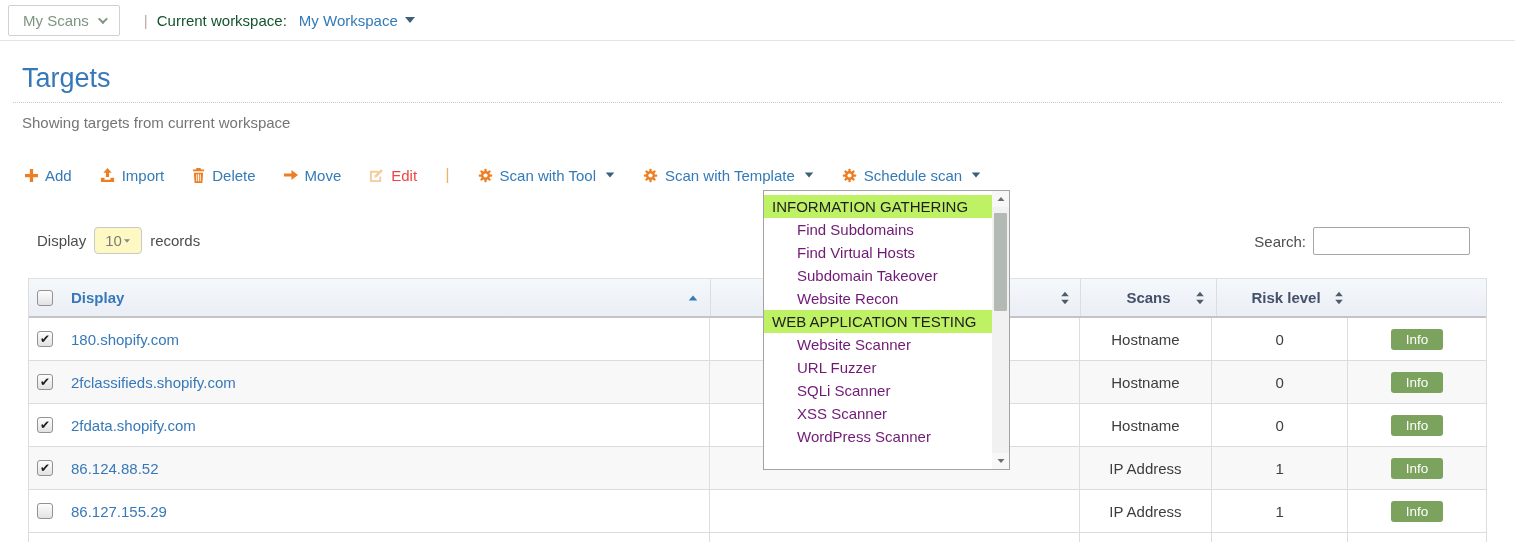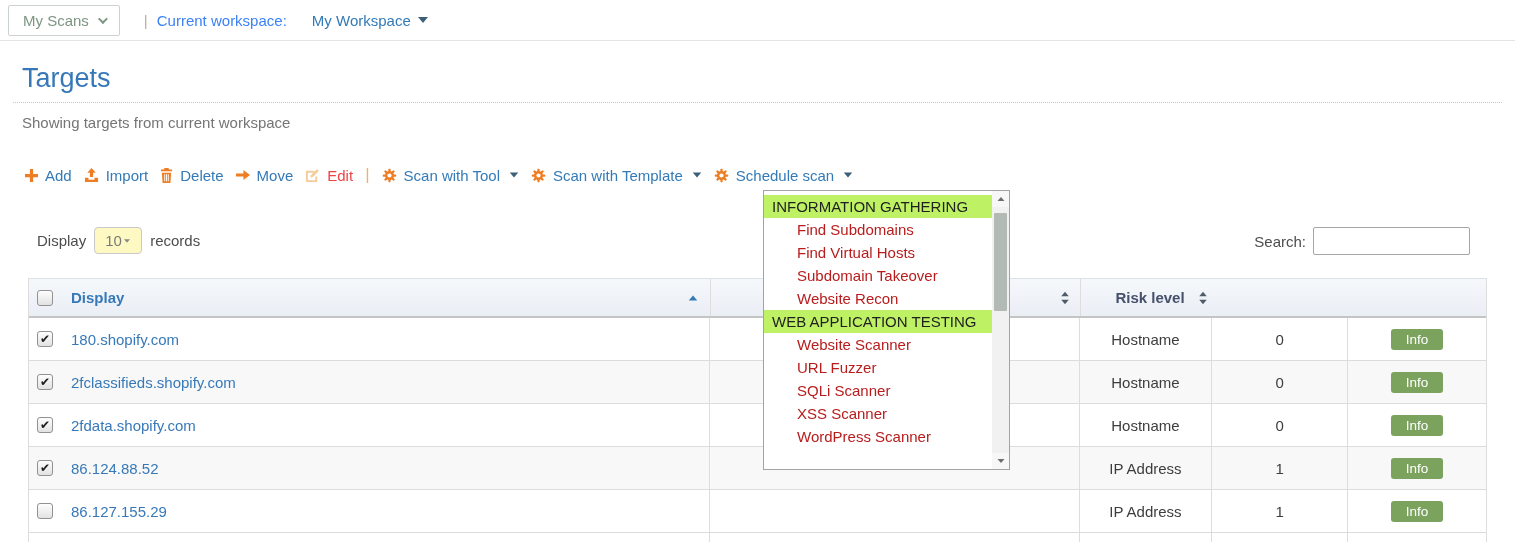--- a/index.html
+++ b/index.html
@@ -4,34 +4,34 @@
 <style>
   * { margin:0; padding:0; box-sizing:border-box; }
   body { background:#fff; font-family:"Liberation Sans", sans-serif; }
   .screen { position:relative; width:1515px; height:542px; background:#fff; overflow:hidden; font-size:15px; color:#444; }
 
   
   .topbar { position:absolute; top:0; left:0; width:100%; height:41px; border-bottom:1px solid #e4e4e4; display:flex; align-items:center; }
   .myscans-btn { margin-left:8px; height:31px; padding:0 14px; background:#fff; border:1px solid #ccd3cc; border-radius:2px; display:flex; align-items:center; gap:9px; color:#7e9582; font-size:15px; font-family:inherit; cursor:pointer; }
   .chev { width:7px; height:7px; border-right:2px solid #7e9582; border-bottom:2px solid #7e9582; transform:rotate(45deg) translateY(-2px); display:inline-block; }
   .topbar-sep { margin-left:24px; color:#b5ae9f; }
-  .ws-label { margin-left:9px; color:#3b82f6; }
-  .ws-value { margin-left:25px; color:#337ab7; text-decoration:none; display:flex; align-items:center; gap:7px; cursor:pointer; }
+  .ws-label { margin-left:9px; color:#14532d; }
+  .ws-value { margin-left:12px; color:#337ab7; text-decoration:none; display:flex; align-items:center; gap:7px; cursor:pointer; }
 
   .tri-down { width:0; height:0; border-left:5px solid transparent; border-right:5px solid transparent; border-top:6px solid currentColor; display:inline-block; }
   .tri-up   { width:0; height:0; border-left:5px solid transparent; border-right:5px solid transparent; border-bottom:6px solid currentColor; display:inline-block; }
   .caret-blue { color:#3c6079; }
 
   
   .page-title { position:absolute; top:63px; left:22px; font-size:27px; font-weight:400; color:#3779b8; }
   .title-rule { position:absolute; top:102px; left:13px; right:13px; border-bottom:1px dotted #c9c9c9; }
   .subtitle { position:absolute; top:114px; left:22px; color:#757575; }
 
   
-  .toolbar { position:absolute; top:165px; left:25px; display:flex; align-items:center; gap:12px; }
+  .toolbar { position:absolute; top:165px; left:25px; display:flex; align-items:center; gap:28px; }
   .tb-btn { display:flex; align-items:center; gap:7px; color:#337ab7; text-decoration:none; cursor:pointer; }
   .tb-btn.disabled { color:#ef4444; cursor:default;text-align:right; }
   .tb-sep { color:#eab56a; font-size:17px; }
   .tb-caret { color:#3c6079; margin-left:2px; transform:scale(.85); }
   .icon svg { display:block; }
 
   
   .display-group { position:absolute; top:227px; left:37px; display:flex; align-items:center; gap:8px; color:#4d4d4d; }
   .page-size { width:48px; height:27px; border:1px solid #c9c9c9; border-radius:4px; display:flex; align-items:center; justify-content:space-between; padding:0 9px 0 10px; color:#7a7a7a; cursor:pointer; background:#fef9c3; }
   .page-size .tri-down { transform:scale(.6); color:#8a8a8a; }
@@ -63,21 +63,21 @@
 
   .cb { width:16px; height:16px; border:1px solid #929292; border-radius:3px; background:linear-gradient(#fdfdfd,#e2e2e2); display:flex; align-items:center; justify-content:center; font-size:12px; color:#1c1c1c; cursor:pointer; }
   .cb.checked::after { content:"\2714"; line-height:1; }
 
   .badge { background:#7ca35e; color:#fff; font-size:13.5px; padding:3px 15px; border-radius:3px; }
 
   
   .dropdown { position:absolute; top:190px; left:763px; width:247px; height:280px; background:#fff; border:1px solid #a3a3a3; z-index:10; overflow:hidden; }
   .dd-list { position:absolute; top:4px; left:0; right:17px; }
   .dd-group { height:23px; line-height:23px; background:#bef264; color:#1f1f1f; padding-left:8px; white-space:nowrap; }
-  .dd-item { height:23px; line-height:23px; color:#b91c1c; padding-left:33px; white-space:nowrap; cursor:pointer; }
+  .dd-item { height:23px; line-height:23px; color:#701a75; padding-left:33px; white-space:nowrap; cursor:pointer; }
   .dd-scrollbar { position:absolute; top:0; right:0; width:17px; height:100%; background:#f1f1f1; }
   .sb-btn { position:absolute; left:0; width:17px; height:16px; display:flex; align-items:center; justify-content:center; color:#6e6e6e; background:#f7f7f7; }
   .sb-btn.up { top:0; }
   .sb-btn.down { bottom:0; }
   .sb-btn .tri-up, .sb-btn .tri-down { transform:scale(.7); }
   .sb-thumb { position:absolute; left:2px; top:22px; width:13px; height:98px; background:#b3bab3; border-radius:1px; cursor:grab; }
 </style>
 </head>
 <body>
 
@@ -209,20 +209,27 @@
     <div class="thead">
       <div class="th col-check">
         <span class="cb"></span>
       </div>
       <div class="th col-target">
         <span>Display</span>
         <span class="tri-up sort-asc"></span>
       </div>
       <div class="th col-desc">
         <span class="sort-both">
+            <span class="tri-up"></span>
+            <span class="tri-down"></span>
+          </span>
+      </div>
+      <div class="th col-scans">
+        <span>Scans</span>
+        <span class="sort-both th-sort-right">
             <span class="tri-up"></span>
             <span class="tri-down"></span>
           </span>
       </div>
       <div class="th col-risk">
         <span>Risk level</span>
         <span class="sort-both th-sort-right">
             <span class="tri-up"></span>
             <span class="tri-down"></span>
           </span>

